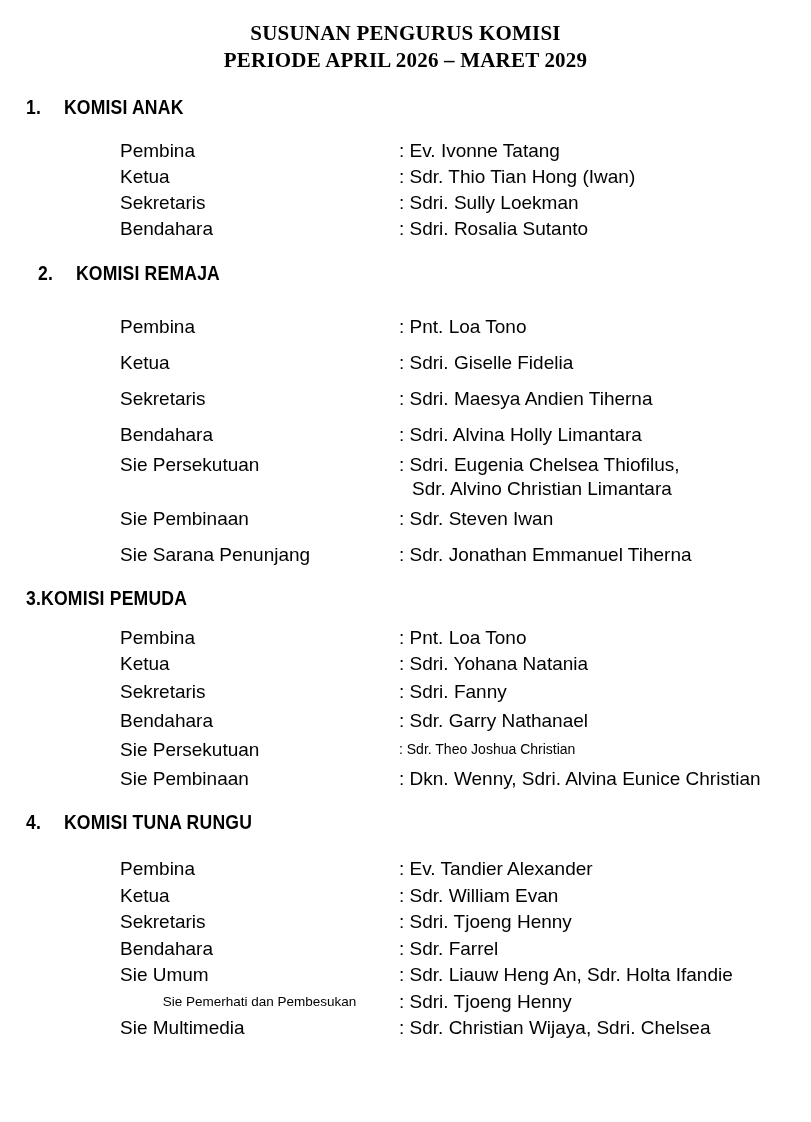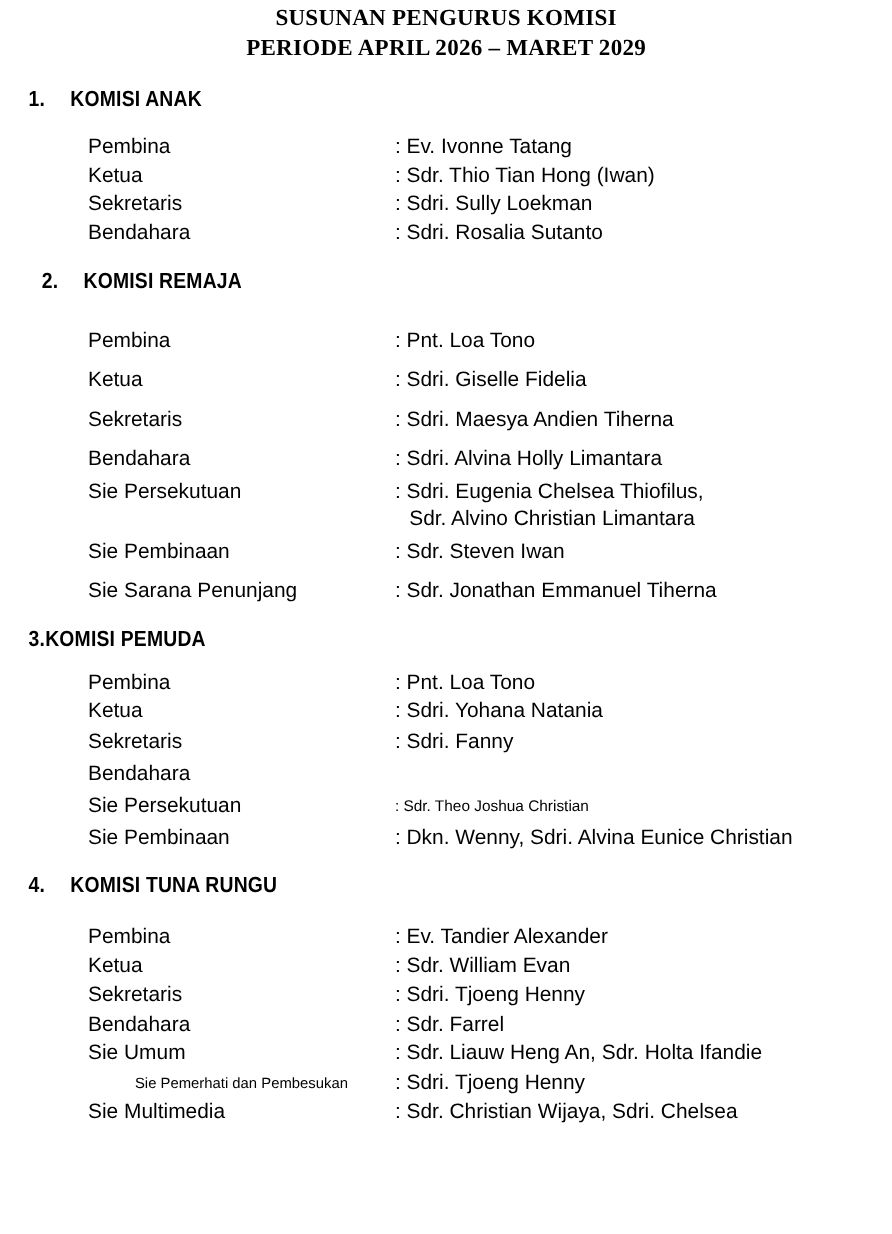--- a/index.html
+++ b/index.html
@@ -23,21 +23,21 @@
   }
 
   
   .doc-title {
     text-align: center;
     font-family: "Liberation Serif", serif;
     font-weight: bold;
     font-size: 21px;
     line-height: 27px;
     letter-spacing: 0.2px;
-    padding-top: 3px;
+    padding-top: 20px;
   }
   .doc-title .line { display: block; white-space: nowrap; }
 
   
   .section-heading {
     font-family: "Liberation Sans", sans-serif;
     font-weight: bold;
     font-size: 20px;
     letter-spacing: 0.2px;
     transform: scaleX(0.88);
@@ -49,21 +49,21 @@
   .sec-h-2 { margin: 0 0 0 38px; padding-top: 20px; }
   .sec-h-3 { margin: 0 0 0 26px; padding-top: 14px; }
   .sec-h-4 { margin: 0 0 0 26px; padding-top: 18px; }
 
   .section-heading .num { display: inline-block; }
   .gap-wide { display: inline-block; width: 26px; }
   .gap-none { display: inline-block; width: 0px; }
 
   
   .rows {
-    margin-left: 80px;
+    margin-left: 120px;
     font-size: 19px;
   }
   .row {
     display: flex;
     align-items: flex-start;
     white-space: nowrap;
   }
   .row .label {
     width: 279px;
     flex: 0 0 279px;
@@ -190,20 +190,21 @@
       <div class="row">
         <span class="label">Ketua</span>
         <span class="value">: Sdri. Yohana Natania</span>
       </div>
       <div class="row sp">
         <span class="label">Sekretaris</span>
         <span class="value">: Sdri. Fanny</span>
       </div>
       <div class="row sp">
         <span class="label">Bendahara</span>
+        <span class="value">: Sdr. Garry Nathanael</span>
       </div>
       <div class="row sp">
         <span class="label">Sie Persekutuan</span>
         <span class="value small-value">: Sdr. Theo Joshua Christian</span>
       </div>
       <div class="row sp">
         <span class="label">Sie Pembinaan</span>
         <span class="value">: Dkn. Wenny, Sdri. Alvina Eunice Christian</span>
       </div>
     </div>

